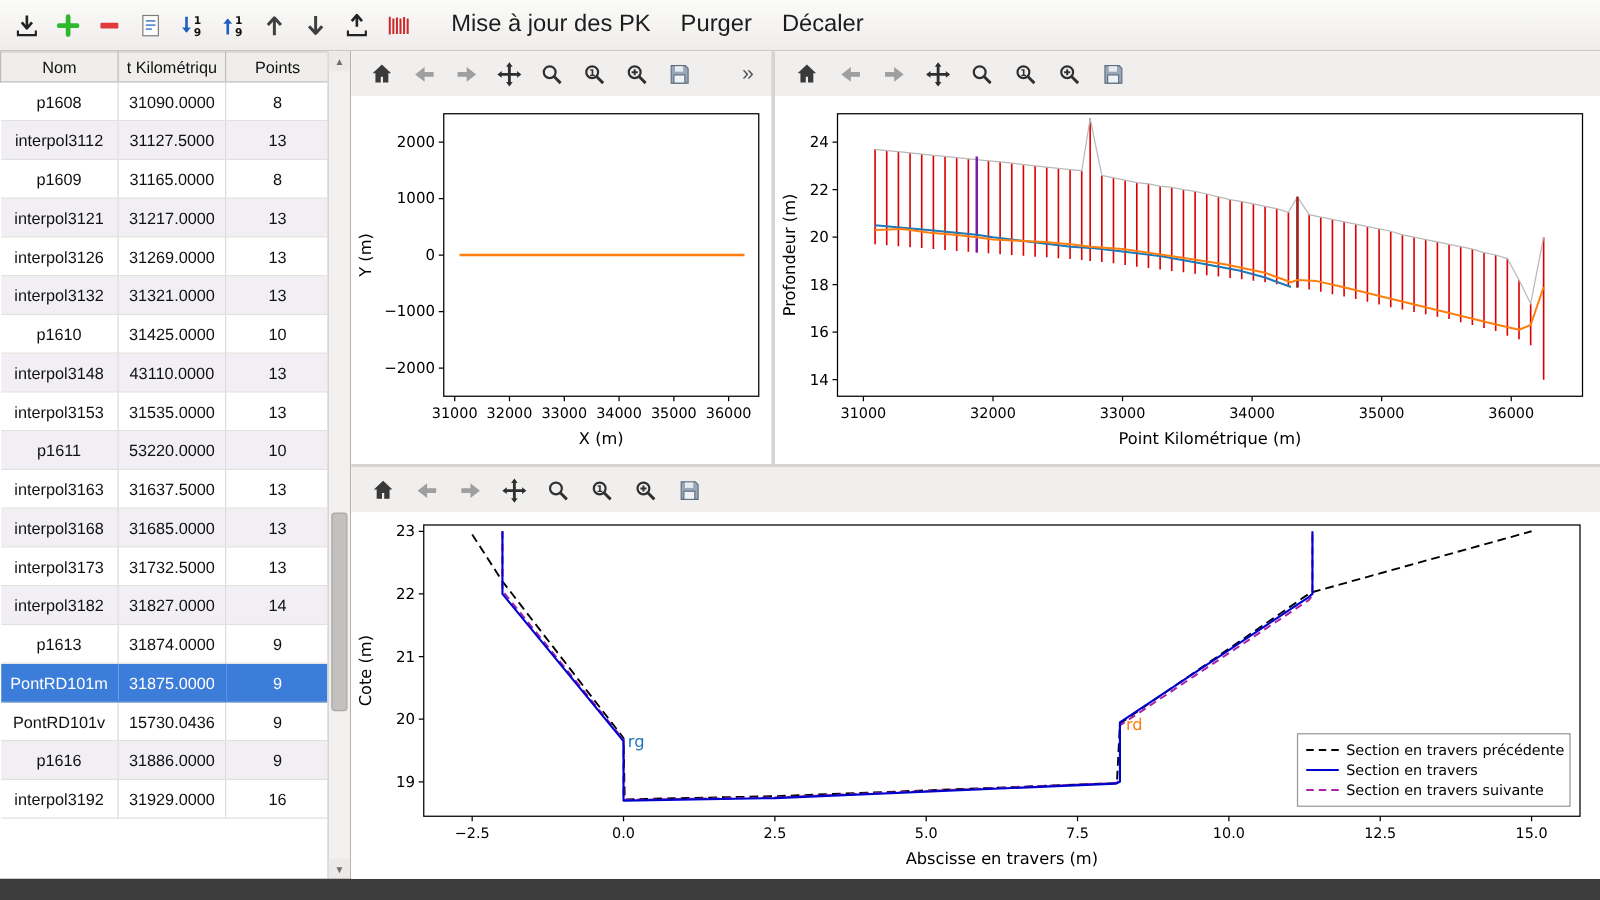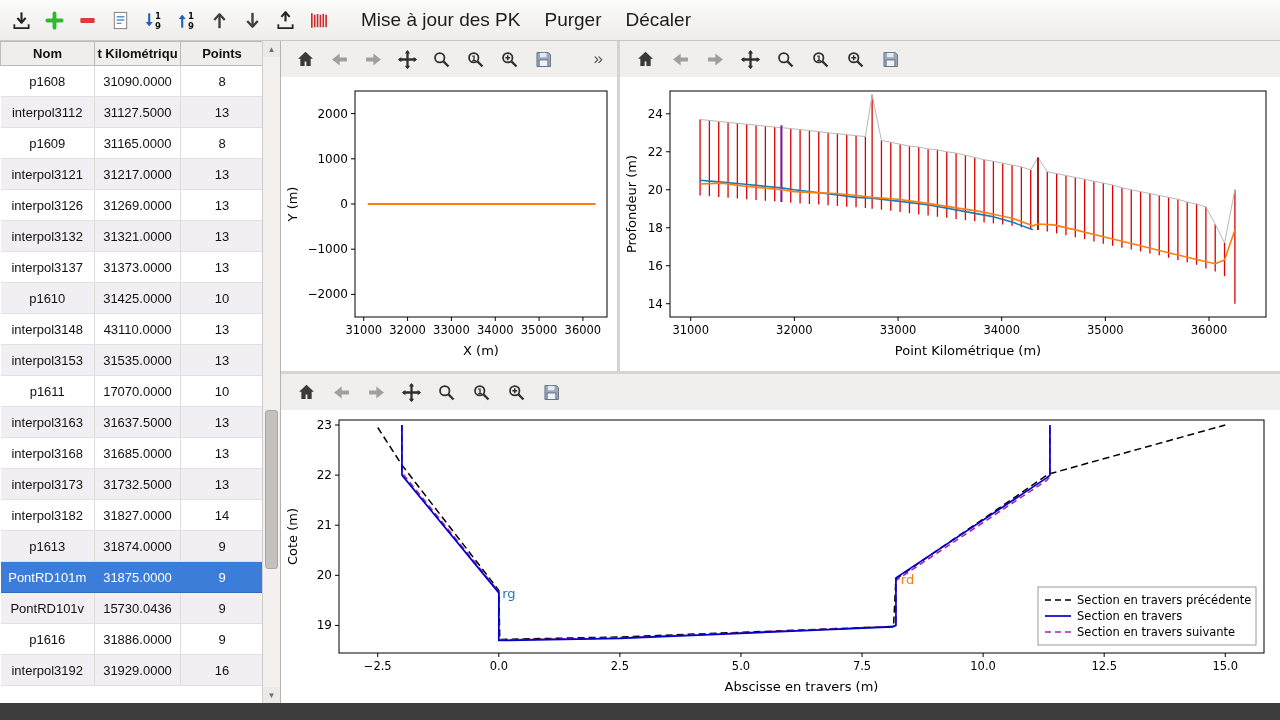--- a/index.html
+++ b/index.html
@@ -20,21 +20,21 @@
 
   
   .left-panel{width:280px;flex:0 0 280px;display:flex;background:#ffffff;
     border-right:1px solid #b5b3b1;}
   .table-wrap{width:263px;overflow:hidden;}
   table.sections{border-collapse:collapse;table-layout:fixed;width:263px;font-size:13px;}
   table.sections col.c-nom{width:94px;}
   table.sections col.c-pk{width:86px;}
   table.sections col.c-pts{width:83px;}
   table.sections th{height:23px;background:#efeeec;border:1px solid #bdbbb9;
-    font-weight:bold;font-size:13px;color:#111;padding:0 2px;overflow:hidden;white-space:nowrap;}
+    font-weight:normal;font-size:13px;color:#111;padding:0 2px;overflow:hidden;white-space:nowrap;}
   table.sections td{height:30px;text-align:center;border-right:1px solid #dedcda;
     border-bottom:1px solid #e3e1df;color:#111;padding:0 2px;overflow:hidden;white-space:nowrap;}
   table.sections tr:nth-child(even) td{background:#f1eff3;}
   table.sections tr:nth-child(odd) td{background:#ffffff;}
   table.sections tr.selected td{background:#3b7dd8;color:#ffffff;border-right-color:#3b7dd8;border-bottom-color:#2f6cc0;margin-left:15px;}
 
   
   .vscroll{width:17px;flex:0 0 17px;background:#f2f1f0;border-left:1px solid #cfcdcb;
     display:flex;flex-direction:column;}
   .sb-btn{height:16px;flex:0 0 16px;display:flex;align-items:center;justify-content:center;
@@ -183,42 +183,37 @@
                 <td>interpol3126</td>
                 <td>31269.0000</td>
                 <td>13</td>
               </tr>
               <tr>
                 <td>interpol3132</td>
                 <td>31321.0000</td>
                 <td>13</td>
               </tr>
               <tr>
-                <td>interpol3137</td>
-                <td>31373.0000</td>
-                <td>13</td>
-              </tr>
-              <tr>
                 <td>p1610</td>
                 <td>31425.0000</td>
                 <td>10</td>
               </tr>
               <tr>
                 <td>interpol3148</td>
                 <td>43110.0000</td>
                 <td>13</td>
               </tr>
               <tr>
                 <td>interpol3153</td>
                 <td>31535.0000</td>
                 <td>13</td>
               </tr>
               <tr>
                 <td>p1611</td>
-                <td>17070.0000</td>
+                <td>53220.0000</td>
                 <td>10</td>
               </tr>
               <tr>
                 <td>interpol3163</td>
                 <td>31637.5000</td>
                 <td>13</td>
               </tr>
               <tr>
                 <td>interpol3168</td>
                 <td>31685.0000</td>

